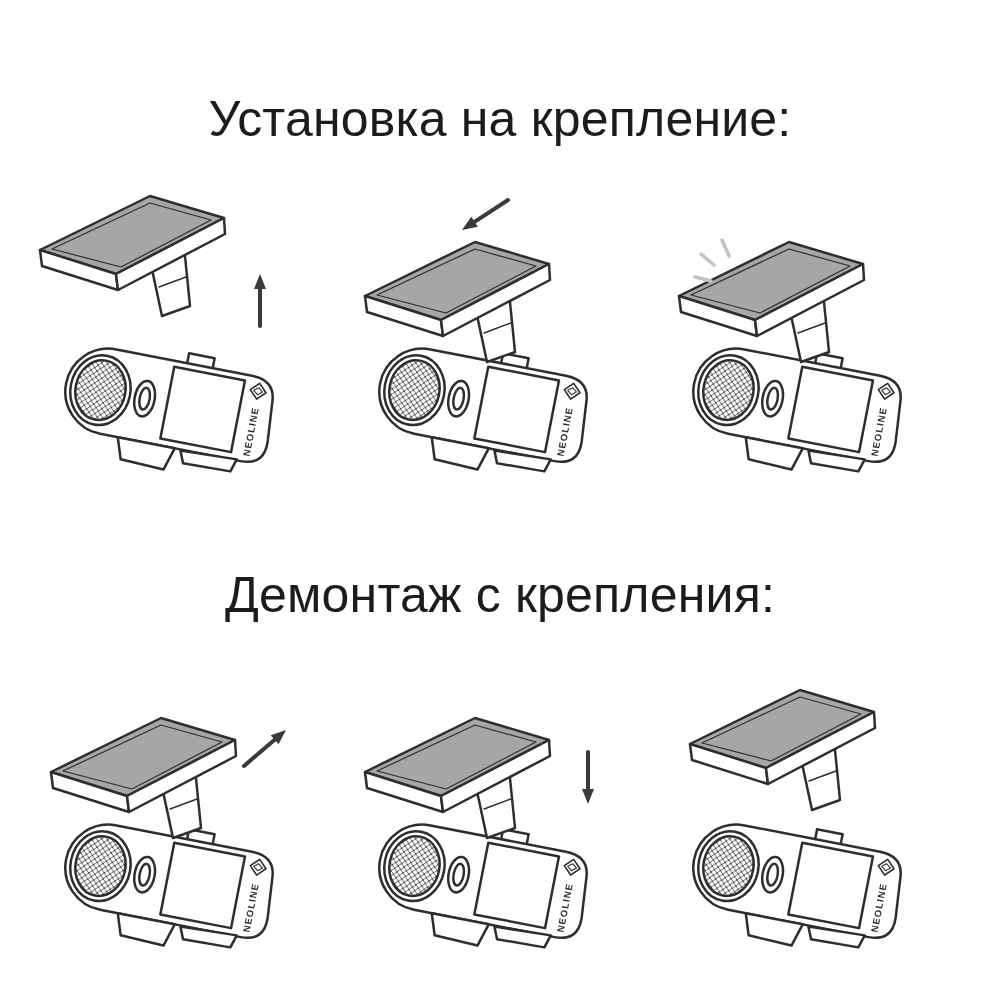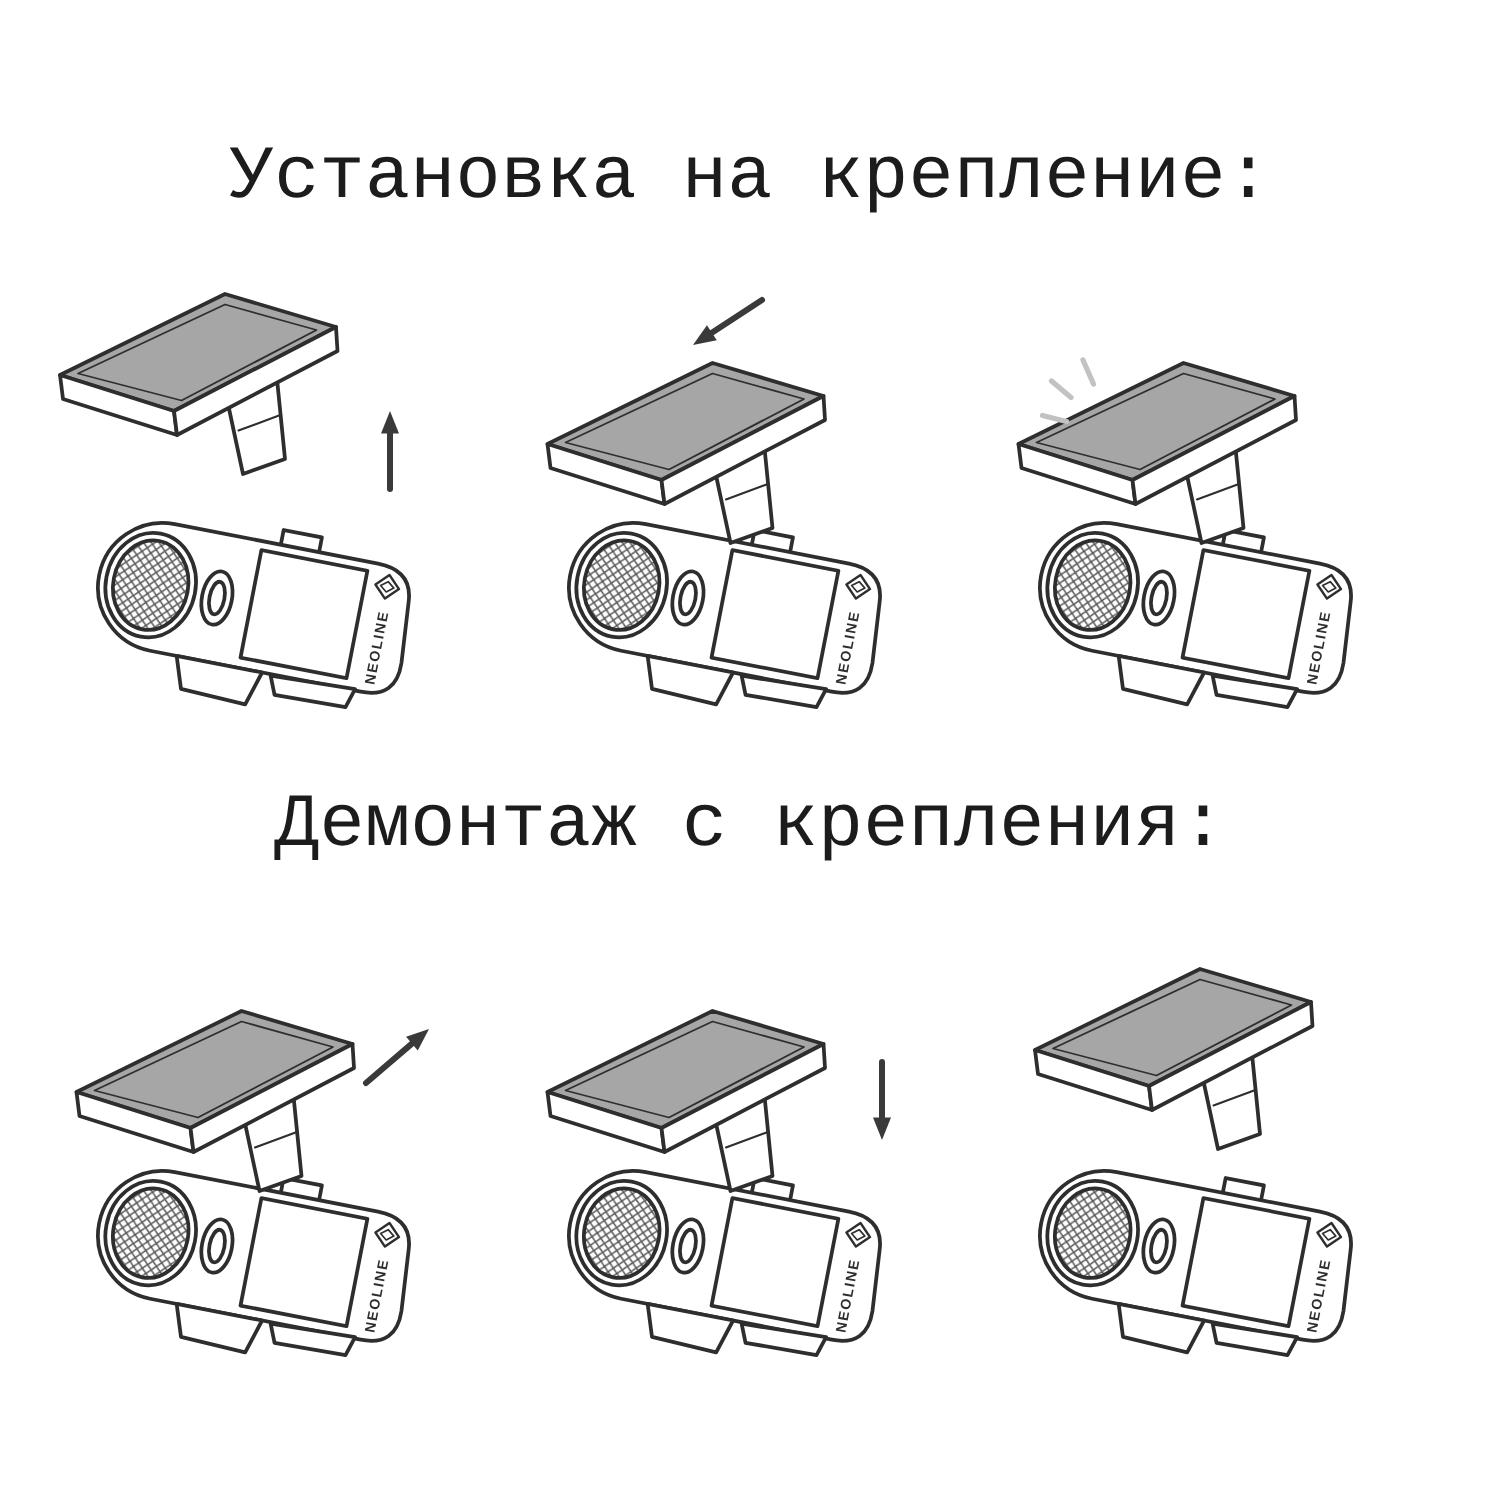--- a/index.html
+++ b/index.html
@@ -2,38 +2,38 @@
 <html style="--title-color: #1c1c1c;"><head>
 <meta charset="utf-8">
 <style>
   * { margin:0; padding:0; box-sizing:border-box; }
   html,body { background:#ffffff; }
   body {
     width:1000px; height:1000px;
     font-family:"Liberation Sans", sans-serif;
     overflow:hidden;
   }
-  .page { width:1000px; height:1000px; padding-top:90px;font-family:Liberation Mono, monospace; }
+  .page { width:1000px; height:1000px; padding-top:90px; }
   .title {
     text-align:center;
     font-size:50px;
     font-weight:500;
     color:var(--title-color,#1c1c1c);
     letter-spacing:0.2px;
     line-height:1.16;
   }
   .row {
     display:flex;
     justify-content:center;
     gap:14px;
     margin-top:30px;
   }
   .panel { width:300px; height:300px; }
   .panel svg { display:block; overflow:visible; }
-  .sec + .sec { margin-top:44px; }
+  .sec + .sec { margin-top:88px; }
   .defs-holder { position:absolute; width:0; height:0; }
 </style>
 </head>
 <body>
 
 <svg class="defs-holder" aria-hidden="true">
   <defs>
     <pattern id="hatch" width="6" height="6" patternUnits="userSpaceOnUse">
       <path d="M0,0 L6,6 M6,0 L0,6" fill="none" stroke="#555555" stroke-width="1"></path>
     </pattern>

